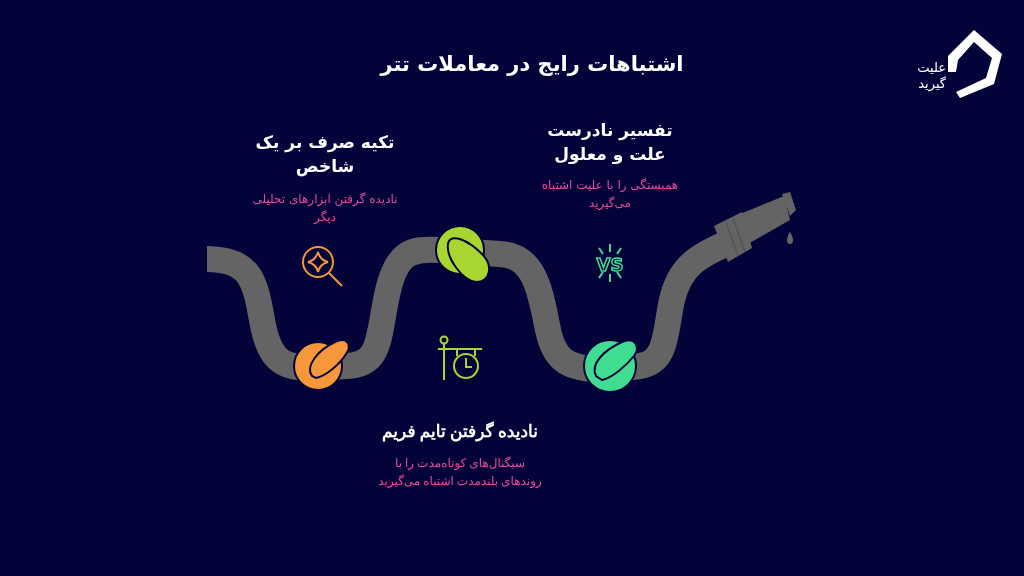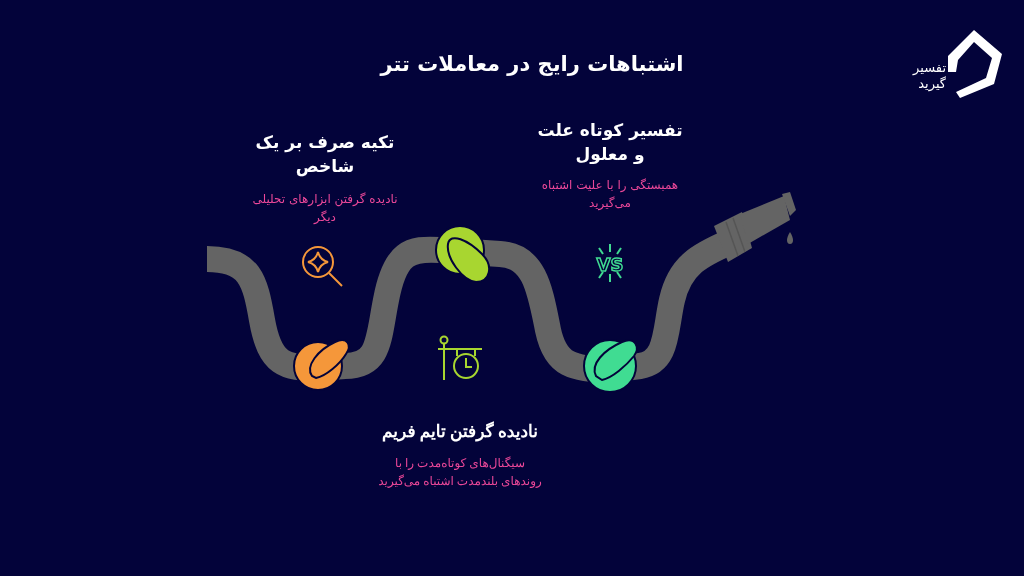--- a/index.html
+++ b/index.html
@@ -29,21 +29,21 @@
 </head>
 <body>
 
 <div class="title">اشتباهات رایج در معاملات تتر</div>
 
 <div class="logo">
   <svg width="120" height="80" viewBox="0 0 120 80" style="position:absolute;left:0;top:0;">
     <path d="M62 30 L88 4 L116 28 L108 58 L74 72 L70 66 L100 52 L106 32 L88 16 L72 34 L70 46 L62 46 Z" fill="#ffffff"></path>
   </svg>
   <div class="logo-text">
-    <div>تفسیر</div>
+    <div>علیت</div>
     <div>گیرید</div>
   </div>
 </div>
 
 <svg class="scene" width="1024" height="576" viewBox="0 0 1024 576">
 
   <path d="M207 259 C250 259 255 280 262 320 C270 365 285 368 318 368 L345 366 C380 366 378 340 386 300 C395 252 410 248 440 250 L500 254 C535 256 540 290 548 330 C556 368 575 368 610 370 L640 366 C668 362 665 330 672 300 C680 265 700 255 730 242" fill="none" stroke="#646464" stroke-width="26" stroke-linecap="butt"></path>
 
   <g fill="#646464">
     <path d="M714 226 L742 212 L752 248 L728 262 Z"></path>
@@ -95,20 +95,20 @@
     <text x="610" y="271" text-anchor="middle" font-family="DejaVu Sans, sans-serif" font-weight="bold" font-size="18" fill="#03033a" stroke="#40dc92" stroke-width="1.5">VS</text>
   </g>
 </svg>
 
 <div class="block" style="left:225px; top:118px; width:200px;">
   <div class="h" style="width:150px;margin:12px auto;">تکیه صرف بر یک شاخص</div>
   <div class="d" style="width:150px;margin:10px auto 0;">نادیده گرفتن ابزارهای تحلیلی دیگر</div>
 </div>
 
 <div class="block" style="left:510px; top:118px; width:200px;">
-  <div class="h" style="width:160px;margin:0 auto;">تفسیر کوتاه علت و معلول</div>
+  <div class="h" style="width:160px;margin:0 auto;">تفسیر نادرست علت و معلول</div>
   <div class="d" style="width:170px;margin:10px auto 0;">همبستگی را با علیت اشتباه می‌گیرید</div>
 </div>
 
 <div class="block" style="left:360px; top:420px; width:200px;font-family:Liberation Serif, serif;">
   <div class="h" style="width:170px;margin:0 auto;">نادیده گرفتن تایم فریم</div>
   <div class="d" style="width:170px;margin:10px auto 12px;">سیگنال‌های کوتاه‌مدت را با روندهای بلندمدت اشتباه می‌گیرید</div>
 </div>
 
 </body></html>

